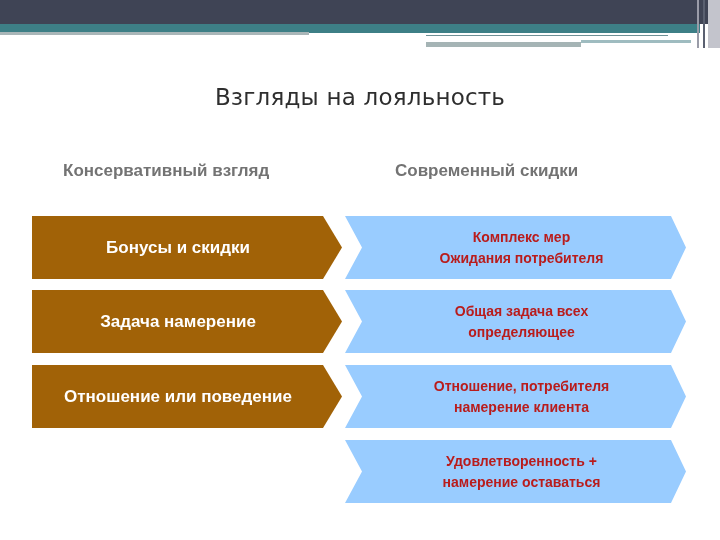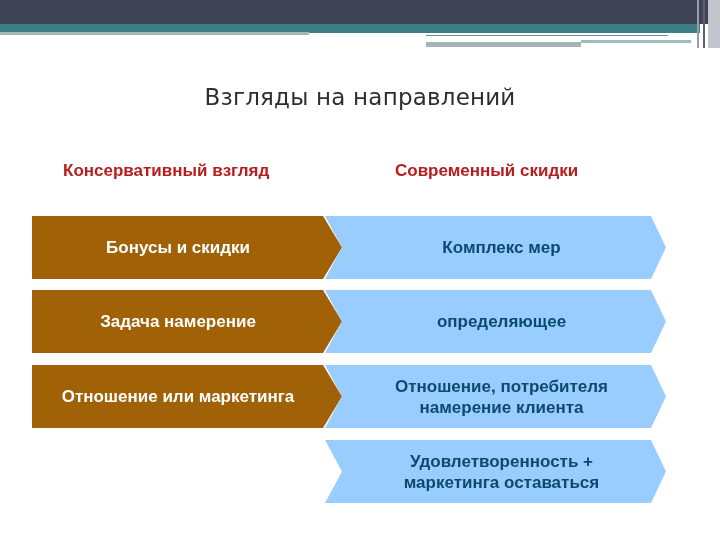--- a/index.html
+++ b/index.html
@@ -13,92 +13,94 @@
   .hdr-gray-left { position: absolute; left: 0; top: 32px; width: 309px; height: 3px; background: #a9b6b8; }
   .hdr-right-white { position: absolute; left: 426px; top: 35px; width: 242px; height: 4px; background: #ffffff; border-top: 1px solid #6e9095; }
   .hdr-right-gray { position: absolute; left: 426px; top: 42px; width: 155px; height: 5px; background: #a5b4b5; }
   .hdr-right-gray2 { position: absolute; left: 581px; top: 40px; width: 110px; height: 3px; background: #9fbcc0; }
   .hdr-vline { position: absolute; top: 0; width: 2px; height: 48px; }
   .title {
     position: absolute; left: 0; top: 84px; width: 720px; text-align: center;
     font-family: "DejaVu Sans", sans-serif; font-size: 23px; color: #2e2e2e; letter-spacing: 0.2px;
   }
   .col-head {
-    position: absolute; top: 161px; font-weight: bold; font-size: 17px; color: #b91c1c;
+    position: absolute; top: 161px; font-weight: bold; font-size: 17px; color: #737373;
   }
   .col-head.left { left: 63px; }
   .col-head.right { left: 395px; }
   .row { position: absolute; left: 0; width: 720px; height: 63px; }
   .shape { position: absolute; top: 0; height: 63px; display: flex; align-items: center; justify-content: center; text-align: center; font-weight: bold; }
   .shape.conservative {
     left: 32px; width: 310px; background: #a16207; color: #ffffff; font-size: 17px;
     clip-path: polygon(0 0, 291px 0, 310px 50%, 291px 100%, 0 100%);
     padding-right: 18px; box-sizing: border-box;
   }
   .shape.modern {
-    left: 325px; width: 341px; background: #99ccff; color: #0c4a6e; font-size: 17px; line-height: 21px;
+    left: 345px; width: 341px; background: #99ccff; color: #b91c1c; font-size: 14px; line-height: 21px;
     clip-path: polygon(0 0, 326px 0, 341px 50%, 326px 100%, 0 100%, 17px 50%);
     padding-left: 12px; box-sizing: border-box;
   }
   .shape span { display: block; }
 </style>
 </head>
 <body>
 
 <div>
   <div class="hdr-dark"></div>
   <div class="hdr-teal"></div>
   <div class="hdr-gray-left"></div>
   <div class="hdr-right-white"></div>
   <div class="hdr-right-gray"></div>
   <div class="hdr-right-gray2"></div>
   <div class="hdr-vline" style="left:697px;background:#9a9ca8;"></div>
   <div class="hdr-vline" style="left:703px;background:#5a6070;"></div>
   <div class="hdr-vline" style="left:708px;width:12px;background:#c3c4cc;"></div>
 </div>
 
-<div class="title">Взгляды на направлений</div>
+<div class="title">Взгляды на лояльность</div>
 
 <div class="col-head left">Консервативный взгляд</div>
 <div class="col-head right">Современный скидки</div>
 
 <div class="row" style="top:216px;">
   <div class="shape conservative">
     <span>Бонусы и скидки</span>
   </div>
   <div class="shape modern">
     <div>
       <span>Комплекс мер</span>
+      <span>Ожидания потребителя</span>
     </div>
   </div>
 </div>
 
 <div class="row" style="top:290px;">
   <div class="shape conservative">
     <span>Задача намерение</span>
   </div>
   <div class="shape modern">
     <div>
+      <span>Общая задача всех</span>
       <span>определяющее</span>
     </div>
   </div>
 </div>
 
 <div class="row" style="top:365px;">
   <div class="shape conservative">
-    <span>Отношение или маркетинга</span>
+    <span>Отношение или поведение</span>
   </div>
   <div class="shape modern">
     <div>
       <span>Отношение, потребителя</span>
       <span>намерение клиента</span>
     </div>
   </div>
 </div>
 
 <div class="row" style="top:440px;">
   <div class="shape modern">
     <div>
       <span>Удовлетворенность +</span>
-      <span>маркетинга оставаться</span>
+      <span>намерение оставаться</span>
     </div>
   </div>
 </div>
 
 </body></html>

